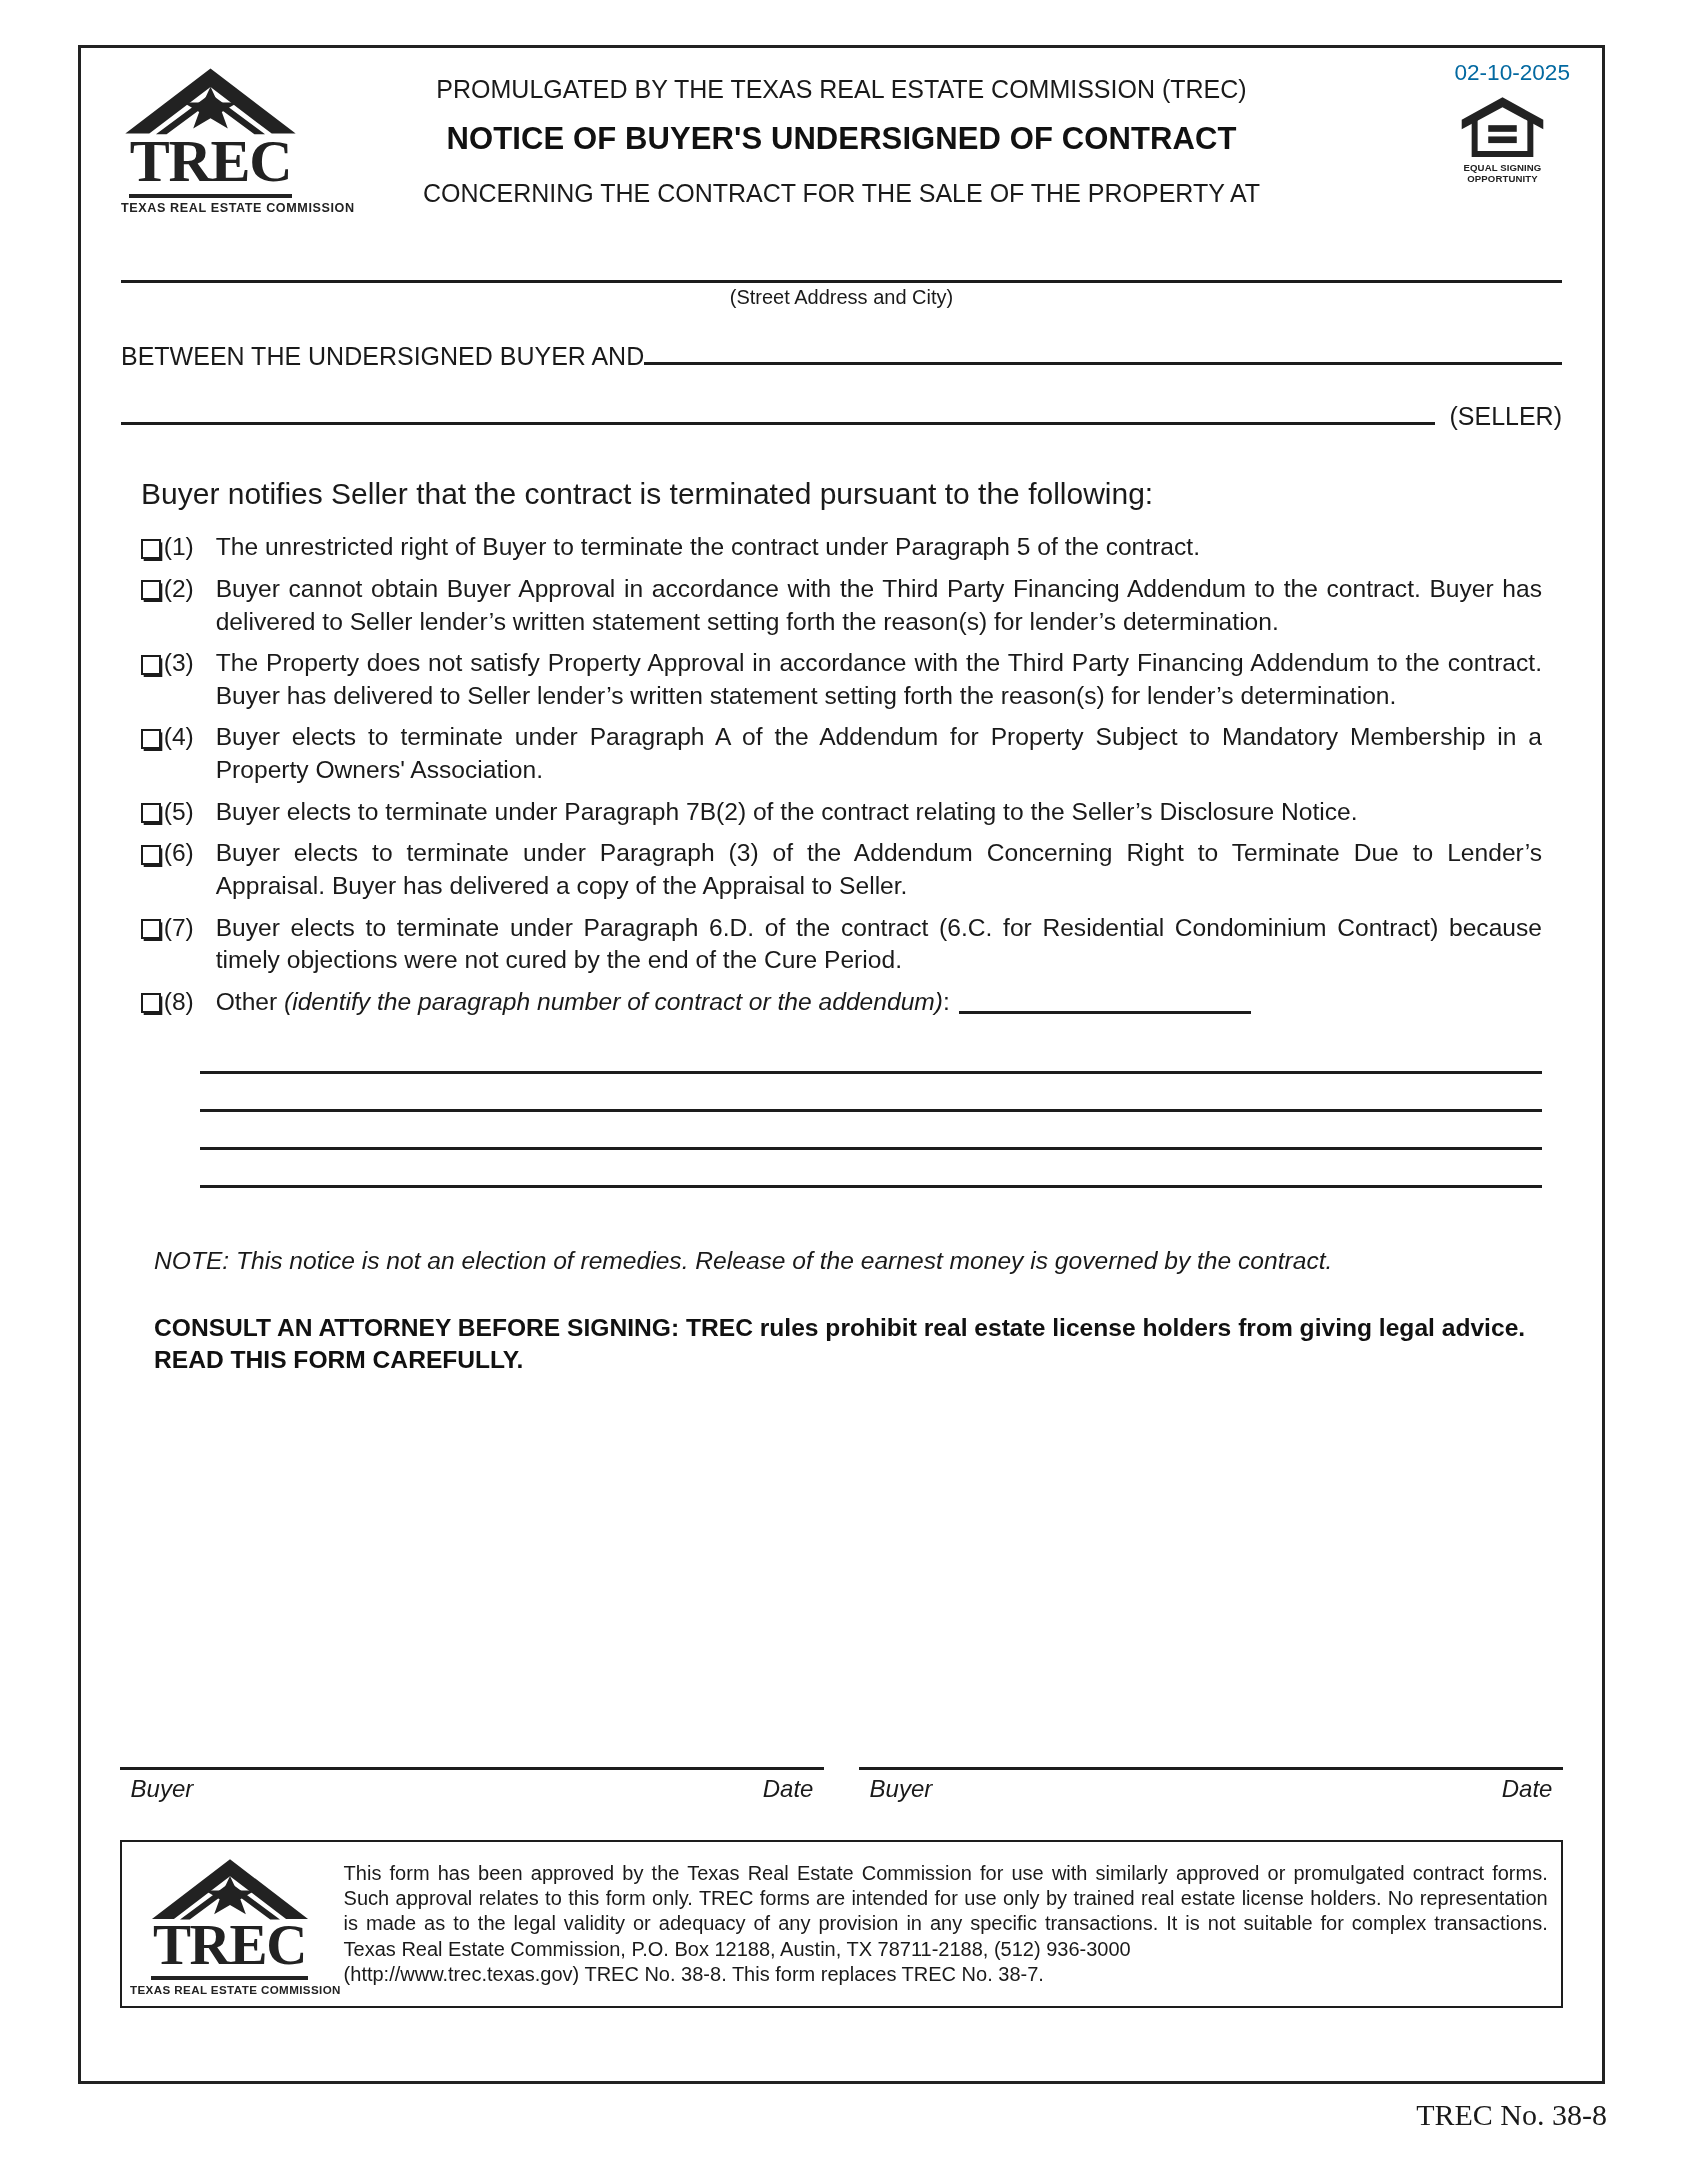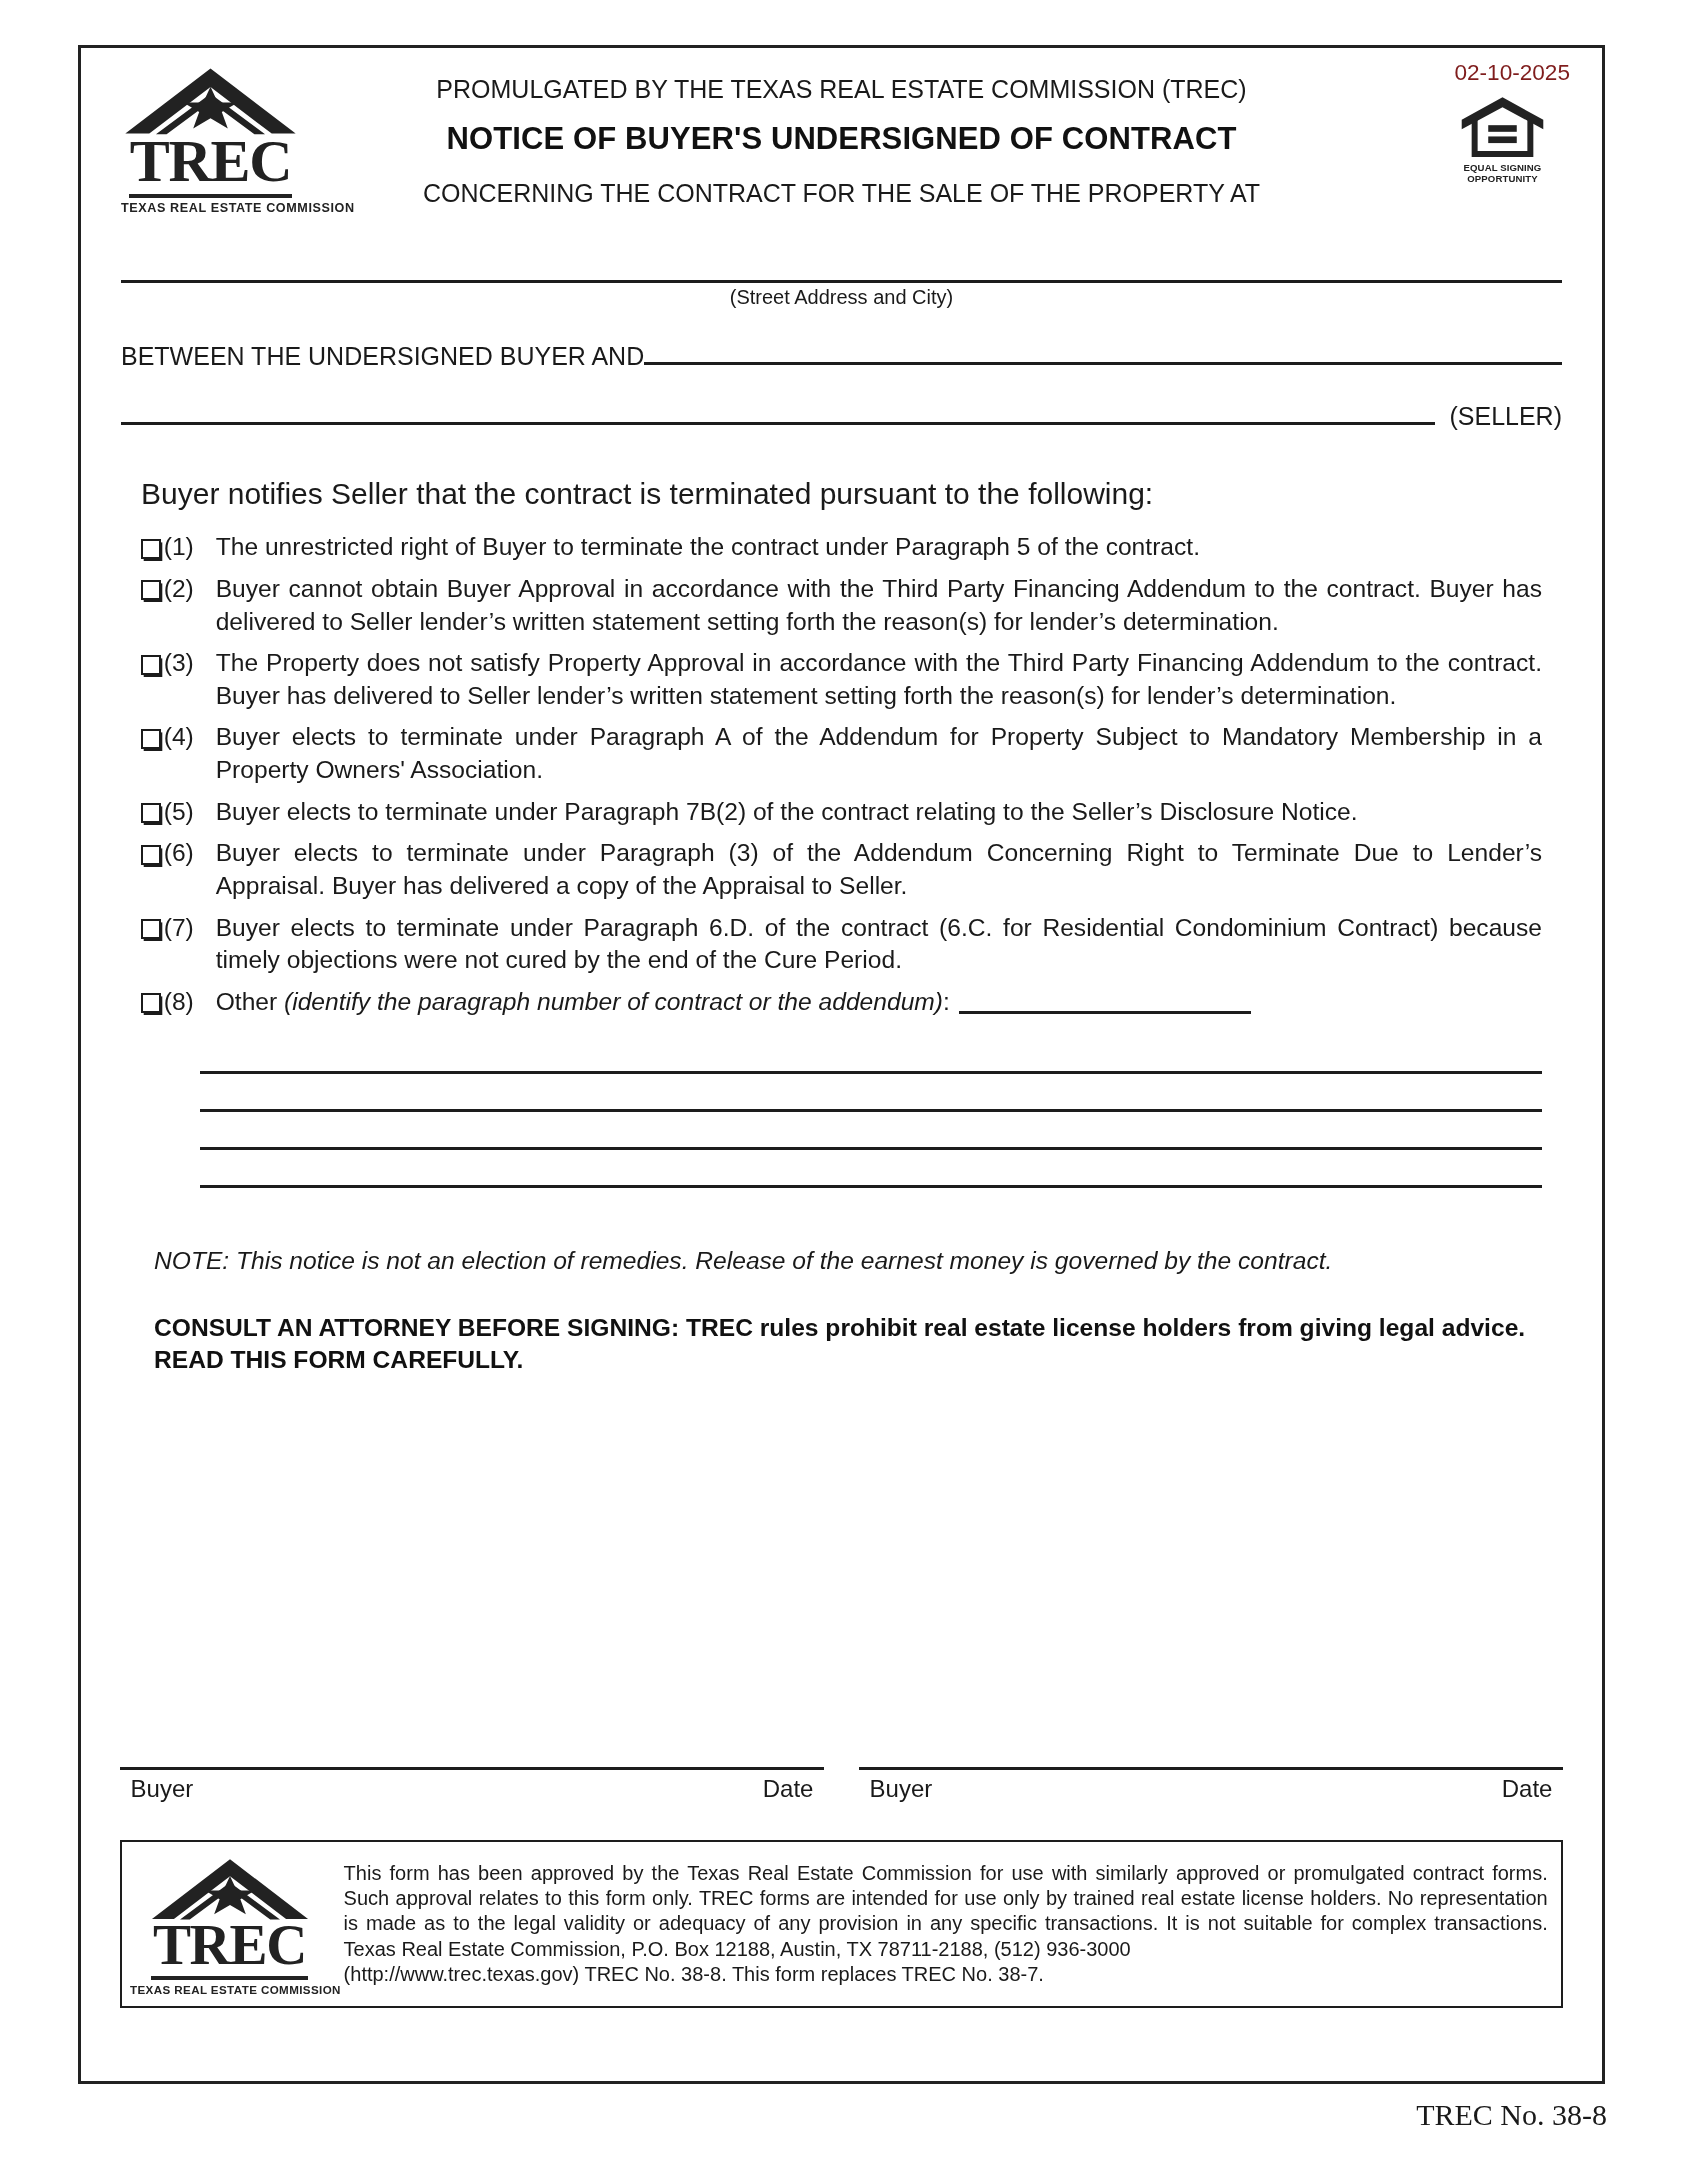--- a/index.html
+++ b/index.html
@@ -97,21 +97,21 @@
     font-size: 25px;
     margin-top: 22.6px;
     color: #1a1a1a;
   }
 
   .rev-date {
     position: absolute;
     right: 32px;
     top: 12px;
     font-size: 22.6px;
-    color: #7f1d1d;
+    color: #0369a1;
     white-space: nowrap;
   }
   .eho-logo {
     position: absolute;
     right: 40px;
     top: 48px;
     width: 119px;
     text-align: center;
   }
   .eho-caption {
@@ -253,20 +253,21 @@
   
   .sig-block {
     position: absolute;
     left: 0;
     right: 0;
     top: 1707px;
     display: flex;
     padding: 12px 39px;
     box-sizing: border-box;
     gap: 35px;
+    font-style: italic;
   }
   .sig-col { flex: 1; }
   .sig-rule {
     border-bottom: 3.3px solid #1d1d1d;
   }
   .sig-labels {
     display: flex;
     justify-content: space-between;
     font-size: 24px;
     padding: 5.3px 10.6px 0 10.6px;

